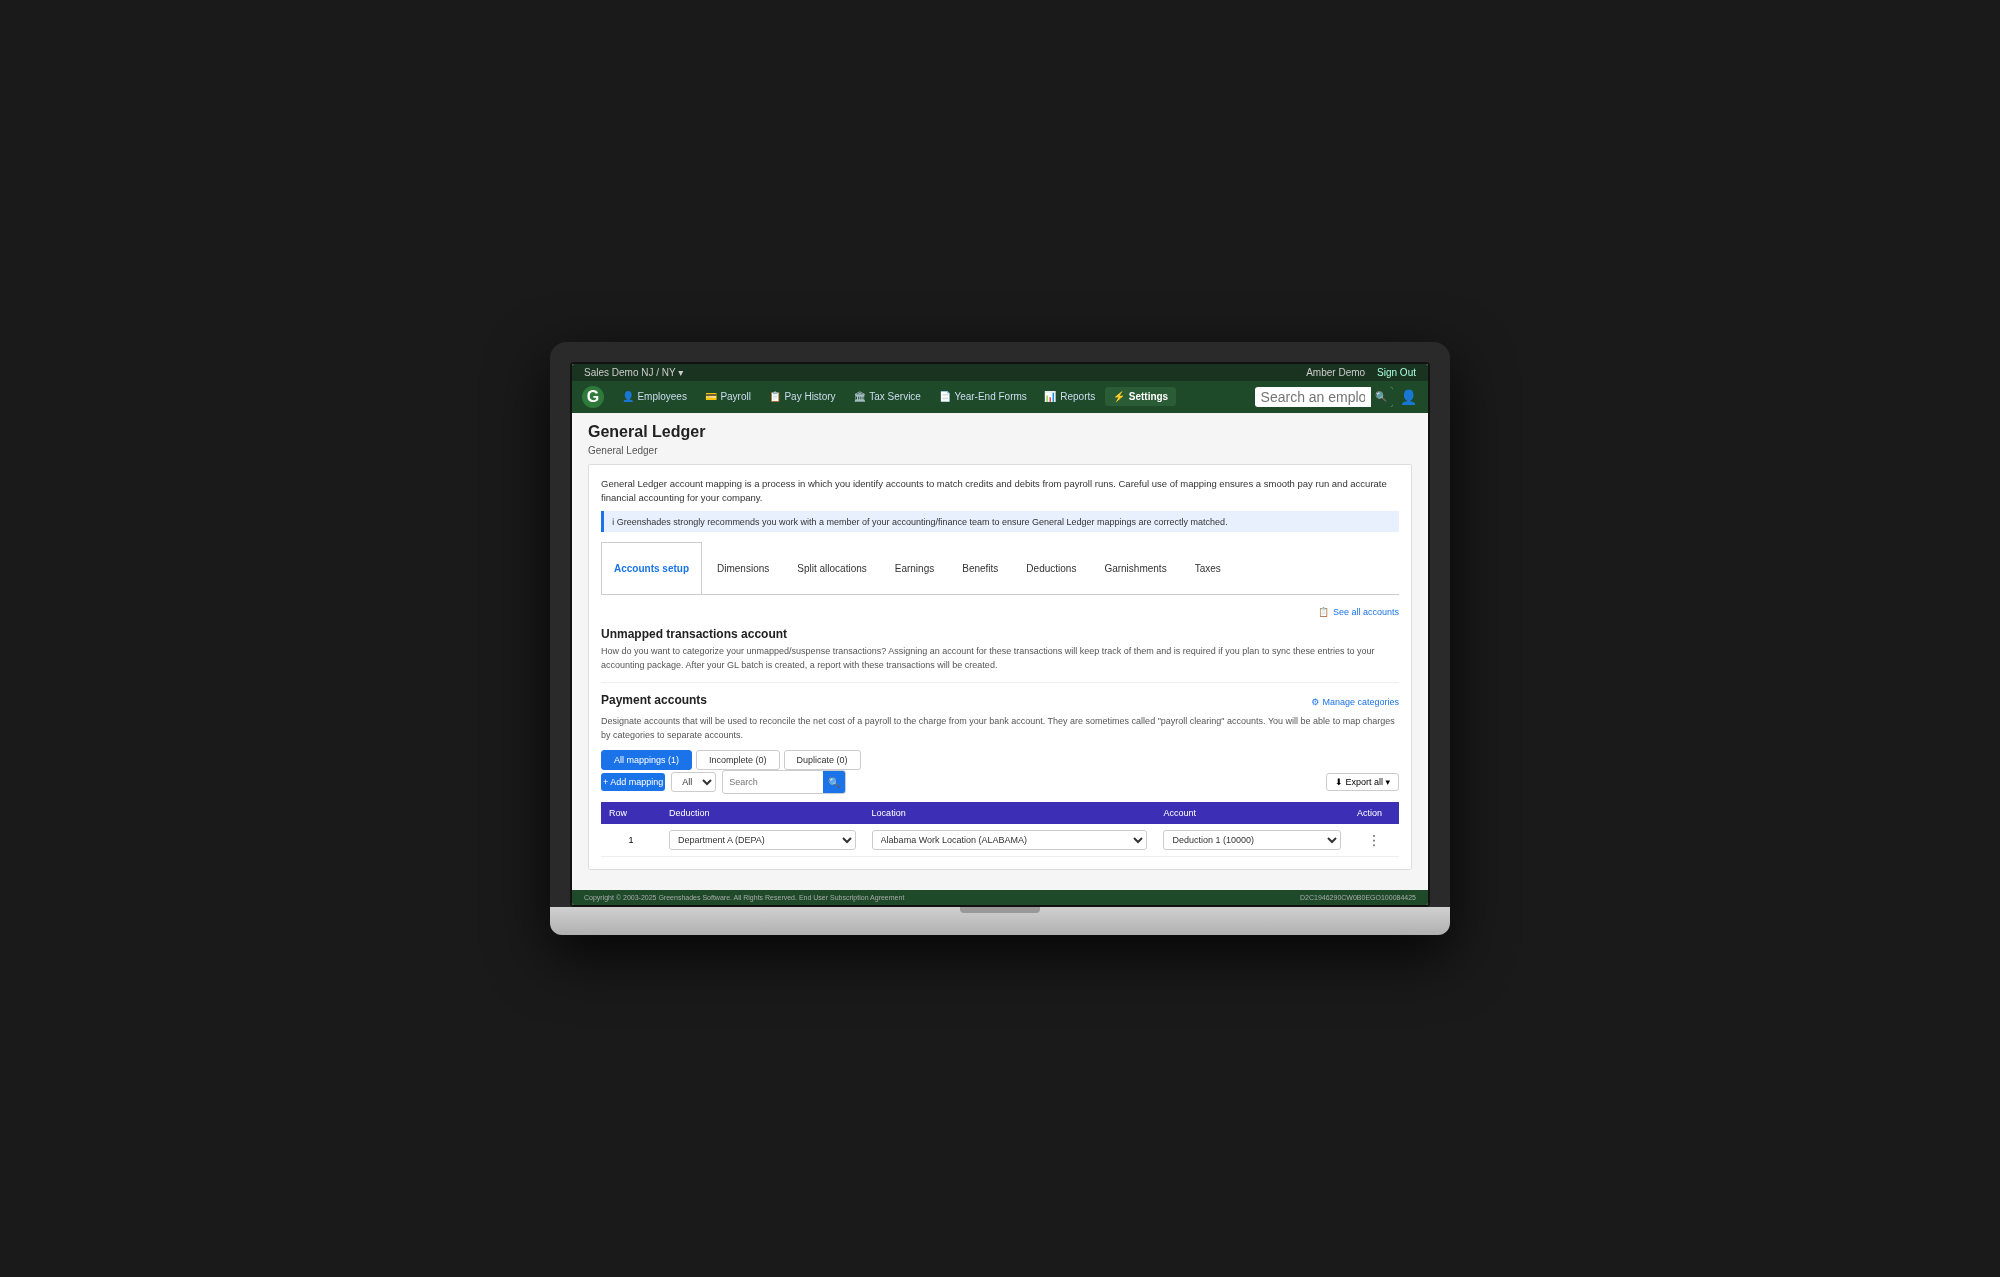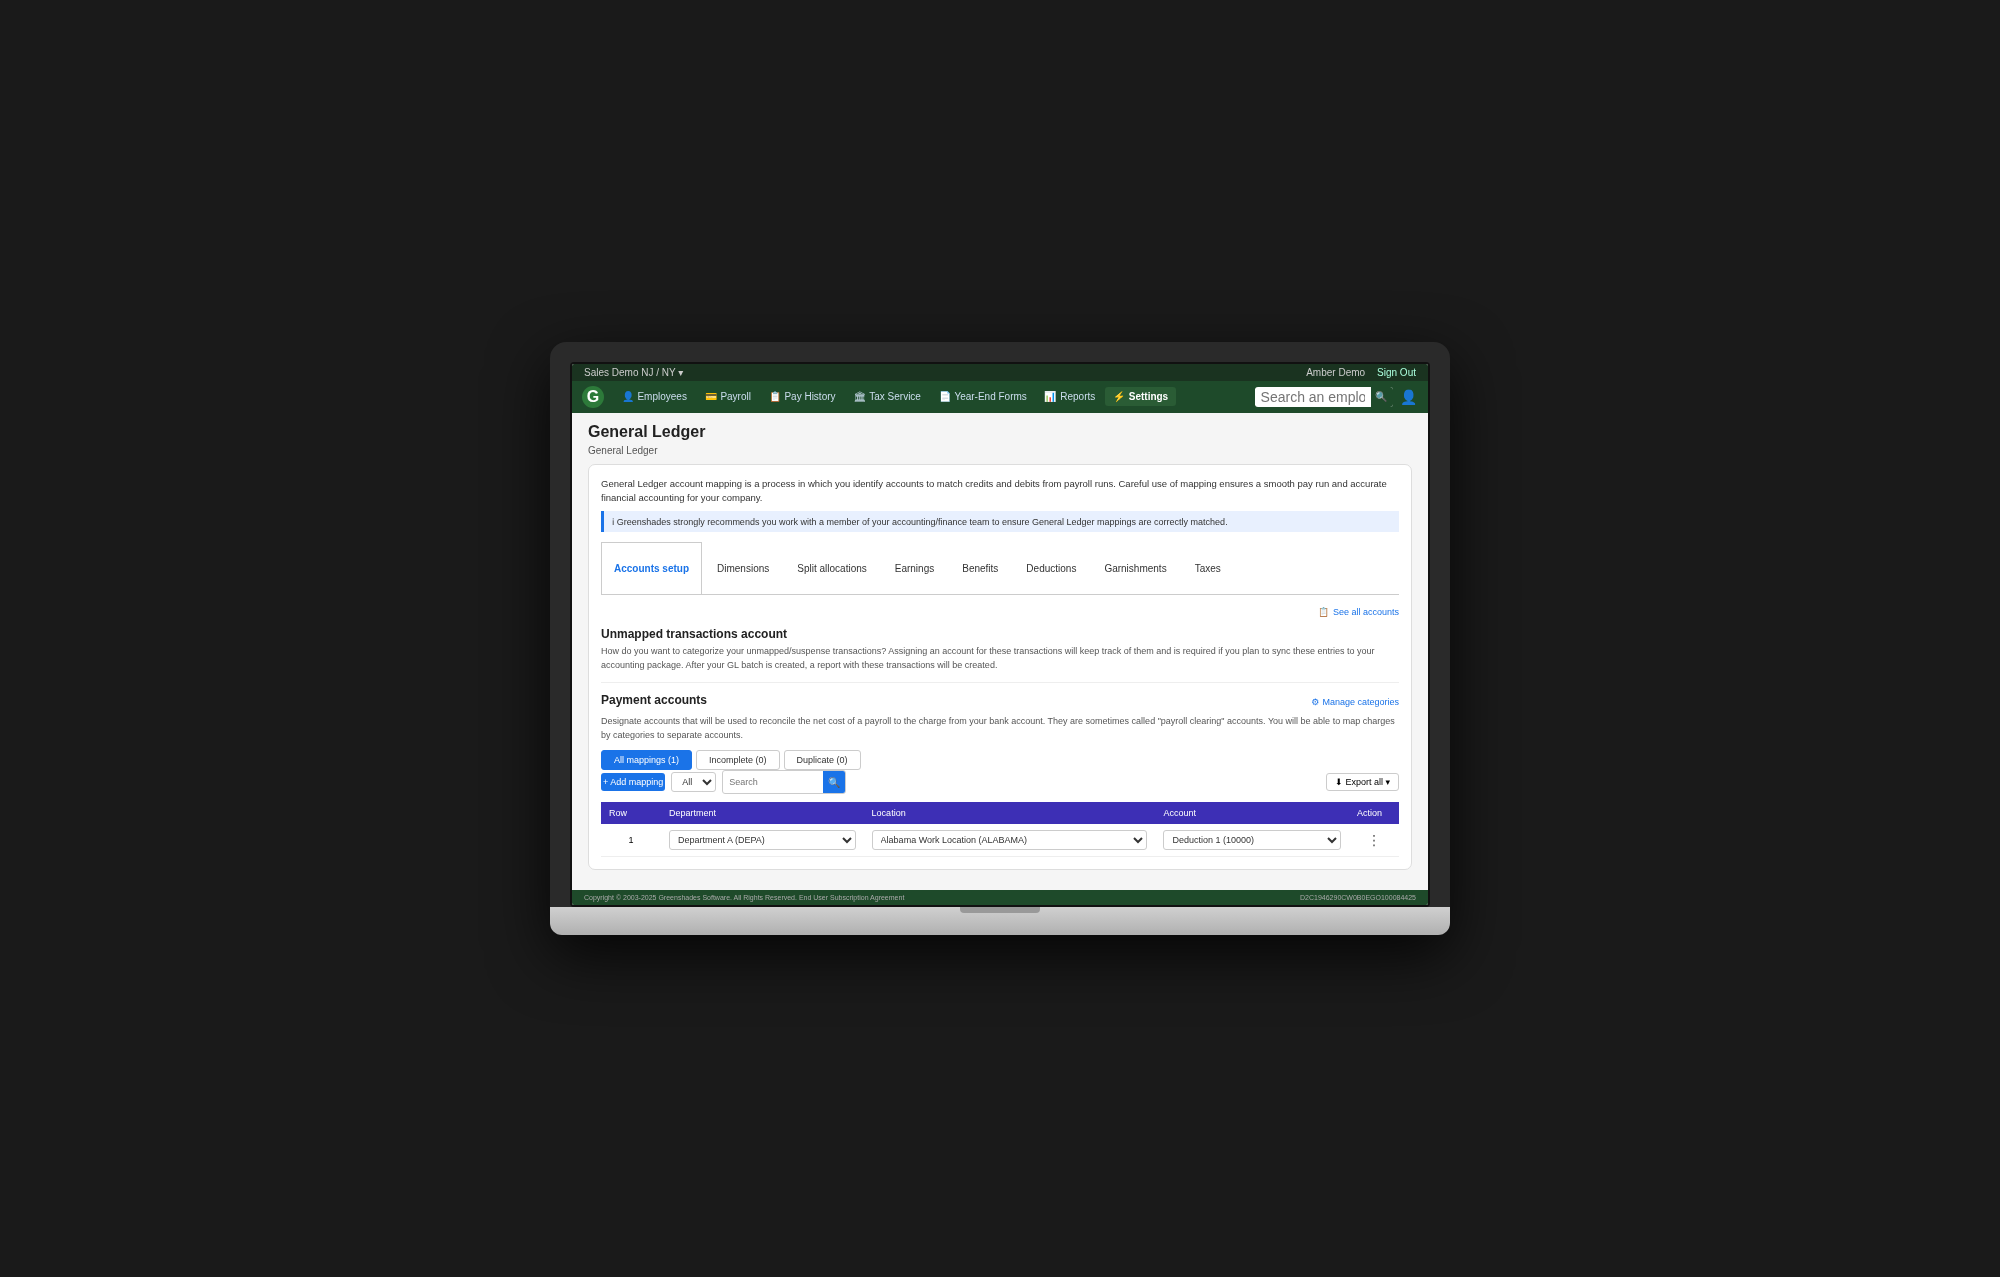--- a/index.html
+++ b/index.html
@@ -146,21 +146,21 @@
     .breadcrumb {
       font-size: 10px;
       color: #555;
       margin-bottom: 8px;
     }
 
     
     .card {
       background: white;
       border: 1px solid #ddd;
-      border-radius: 7px;
+      border-radius: 2px;
       padding: 12px;
       margin-bottom: 10px;
     }
 
     .info-text {
       font-size: 9.5px;
       color: #333;
       margin-bottom: 6px;
       line-height: 1.5;
     }
@@ -484,21 +484,21 @@
           <button class="export-btn">
             <span>⬇</span>
             <span>Export all ▾</span>
           </button>
         </div>
 
         <table class="data-table">
           <thead>
             <tr>
               <th style="width:60px;">Row</th>
-              <th>Department</th>
+              <th>Deduction</th>
               <th>Location</th>
               <th>Account</th>
               <th style="width:50px;">Action</th>
             </tr>
           </thead>
           <tbody>
             <tr>
               <td style="text-align:center;">1</td>
               <td>
                 <select class="table-select">

